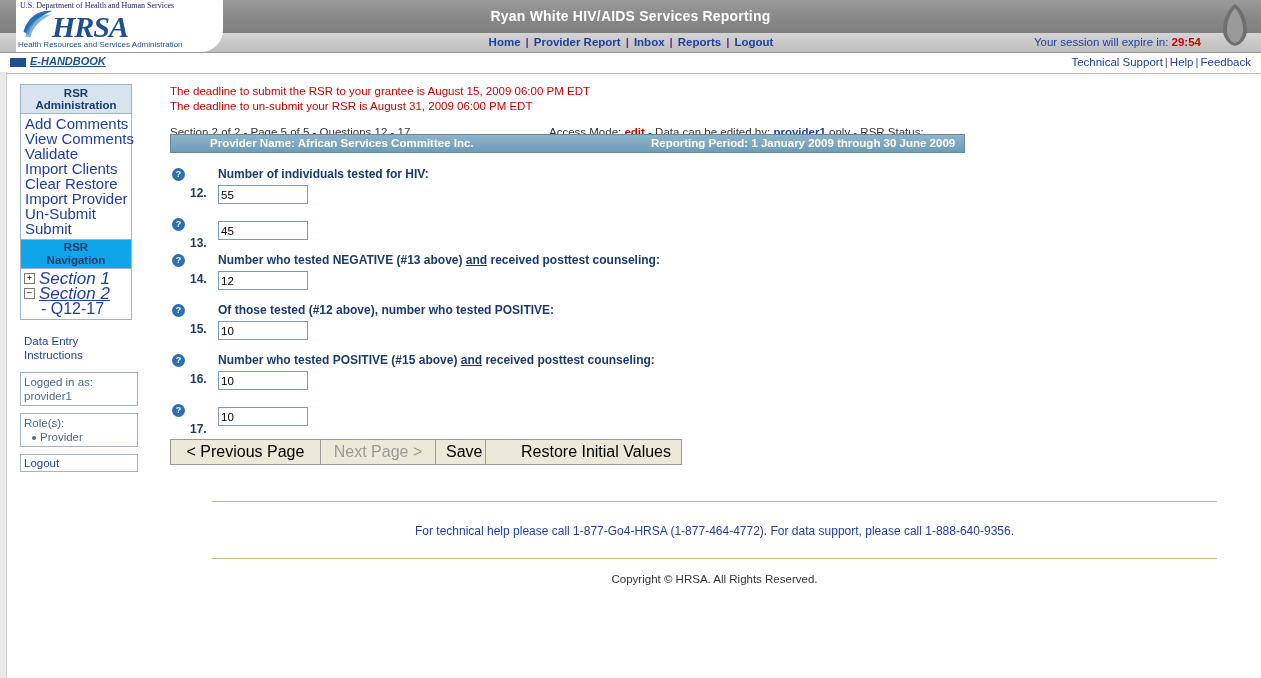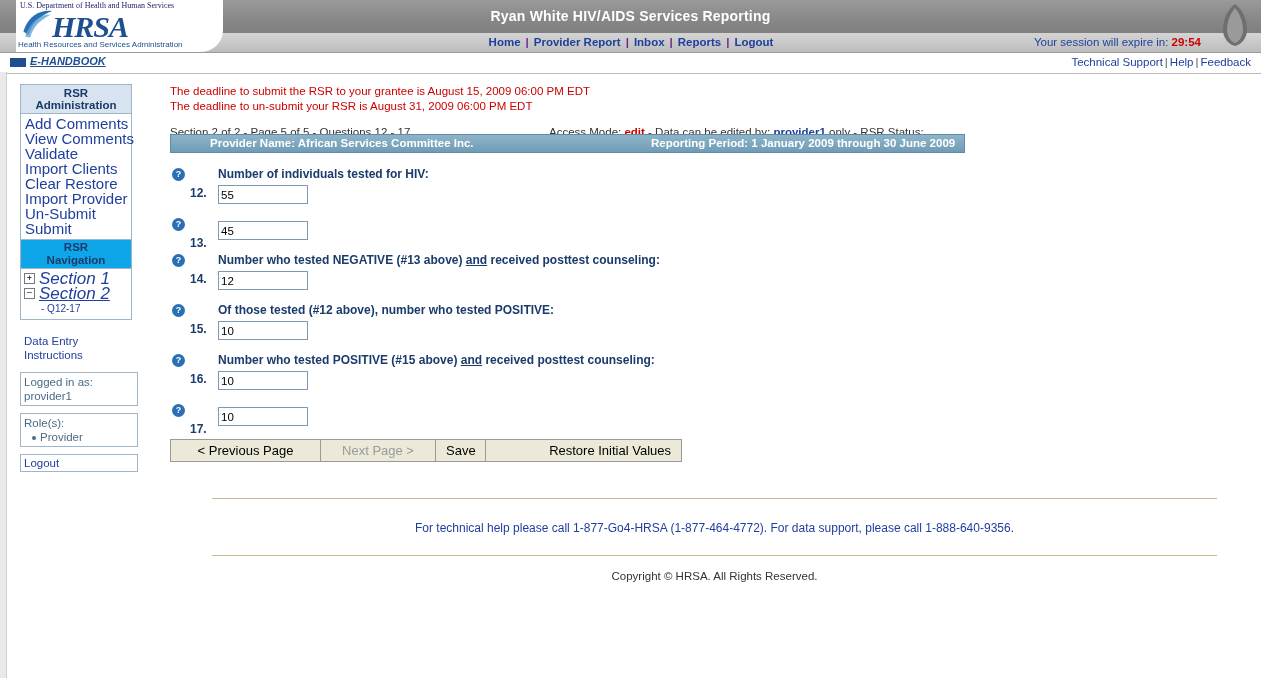--- a/index.html
+++ b/index.html
@@ -213,21 +213,21 @@
   }
   .tree-link {
     font-size: 17px;
     color: #1f3f9e;
     text-decoration: none;
     font-style: italic;
   }
   .tree-link.active { text-decoration: underline; text-align: center; }
   .tree-sub {
     padding-left: 20px;
-    font-size: 10px;
+    font-size: 16px;
     color: #1f3f9e;
     line-height: 15px;
   }
   .plain-links {
     margin: 14px 0 10px 4px;
   }
   .plain-links a {
     display: block;
     font-size: 11.5px;
     color: #1f3f9e;
@@ -360,21 +360,21 @@
     margin-left: 2px;
     display: flex;
     width: 510px;
     border: 1px solid #9a9a9a;
   }
   .btn {
     background: #ece9d8;
     border: none;
     border-right: 1px solid #9a9a9a;
     font-family: "Liberation Sans", sans-serif;
-    font-size: 13px;
+    font-size: 16px;
     padding: 3px 10px;
     color: #000;
     cursor: pointer;
     text-align: center;
   }
   .btn:last-child { border-right: none; text-align: right; }
   .btn.prev { width: 150px; }
   .btn.next { width: 115px; color: #9a9a9a; }
   .btn.save { width: 50px; }
   .btn.restore { flex: 1 1 auto; }

